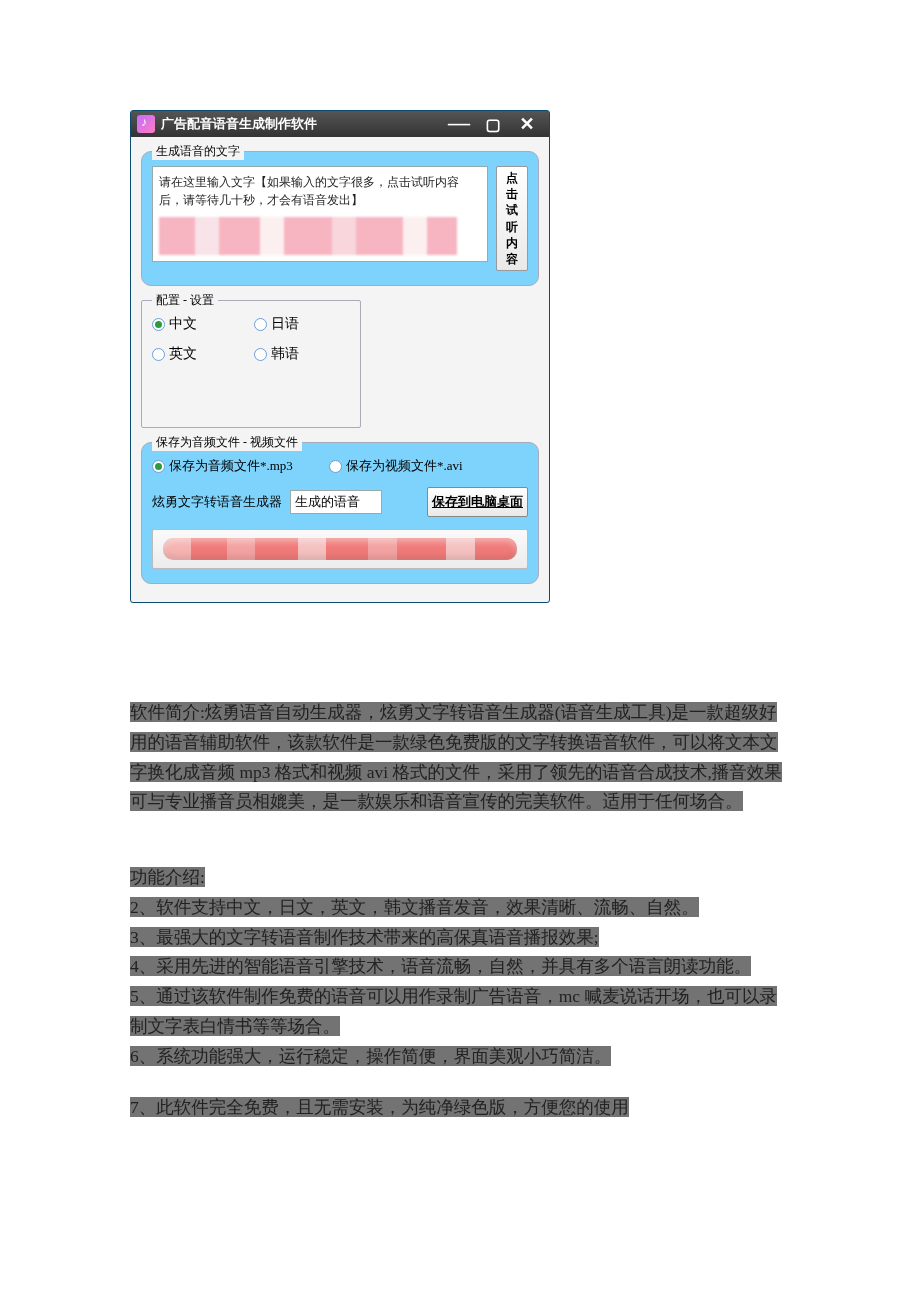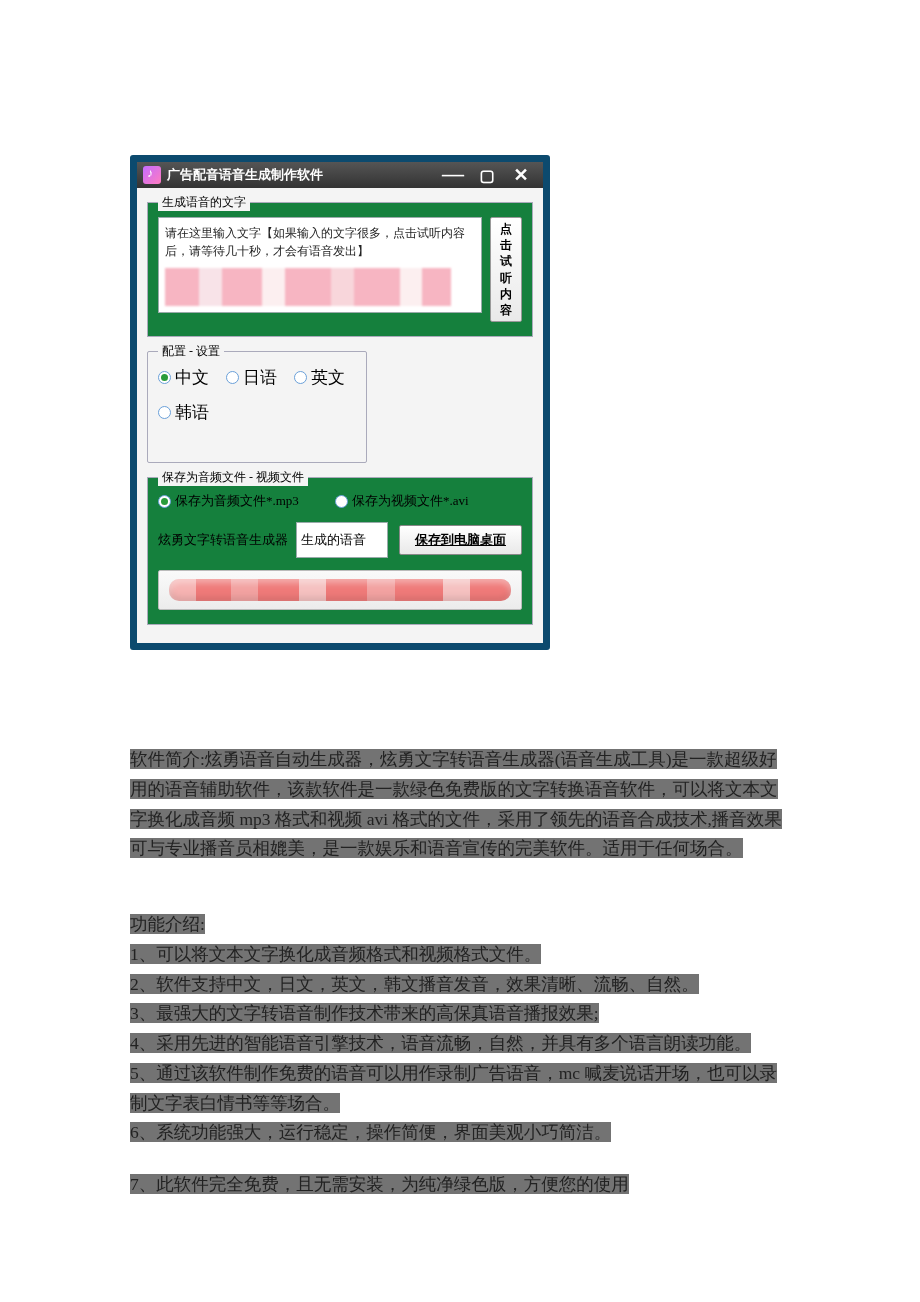--- a/index.html
+++ b/index.html
@@ -4,25 +4,24 @@
   <style>
     * { box-sizing: border-box; margin: 0; padding: 0; }
     body {
       width: 920px;
       font-family: "Microsoft YaHei", "SimSun", serif;
       background: #fff;
       padding: 110px 130px 80px 130px;
     }
     .app-window {
       width: 420px;
-      border: 7px solid #0c4a6e;
+      border: 1px solid #0c4a6e;
       border-radius: 3px;
       background: #f4f4f4;
       margin-bottom: 95px;
-      margin-top: 45px;
     }
     .titlebar {
       display: flex;
       align-items: center;
       justify-content: space-between;
       background: linear-gradient(#555, #333);
       color: #fff;
       padding: 4px 6px;
       font-size: 13px;
       font-weight: bold;
@@ -44,25 +43,25 @@
     .win-controls { display: flex; align-items: center; gap: 10px; padding-right: 4px; }
     .win-btn { display: inline-flex; align-items: center; justify-content: center; width: 24px; height: 18px; color: #fff; font-weight: bold; font-size: 16px; cursor: pointer; }
     .win-btn.minimize { font-size: 22px; align-items: flex-start; line-height: 0; padding-top: 8px;}
     .win-btn.maximize { font-size: 16px; }
     .win-btn.close { font-size: 18px; }
 
     .window-body { padding: 14px 10px 18px 10px; }
 
     .fieldset {
       border: 1px solid #aab;
-      border-radius: 0;
+      border-radius: 10px;
       position: relative;
       padding: 14px 10px 14px 10px;
       margin-bottom: 14px;
-      background: #15803d;
+      background: #7dd3fc;
     }
     .legend {
       position: absolute;
       top: -9px;
       left: 10px;
       background: #f4f4f4;
       padding: 0 4px;
       font-size: 12px;
     }
 
@@ -102,34 +101,34 @@
       font-size: 12px;
       writing-mode: horizontal-tb;
       text-align: center;
       line-height: 1.35;
       padding: 3px 6px;
       cursor: pointer;
     }
 
     .config-fieldset {
       width: 220px;
-      height: 112px;
+      height: 128px;
       border: 1px solid #aab;
       border-radius: 2px;
       position: relative;
       padding: 14px 10px 10px 10px;
       margin: 0 0 14px 0;
       background: #f4f4f4;
     }
     .radio-grid {
       display: grid;
-      grid-template-columns: 1fr 1fr 1fr;
+      grid-template-columns: 1fr 1fr;
       row-gap: 12px;
       column-gap: 6px;
-      font-size: 17px;
+      font-size: 14px;
     }
     .radio-item { display: flex; align-items: center; gap: 4px; }
     .radio-circle {
       width: 13px; height: 13px;
       border: 1px solid #6aa0d9;
       border-radius: 50%;
       background: #fff;
       display: inline-flex;
       align-items: center;
       justify-content: center;
@@ -145,30 +144,30 @@
     .save-row2 {
       display: flex;
       align-items: center;
       gap: 8px;
       font-size: 13px;
       margin-bottom: 12px;
     }
     .filename-input {
       border: 1px solid #9aa;
       background: #fff;
-      padding: 8px 4px;
+      padding: 2px 4px;
       font-size: 13px;
       width: 92px;
     }
     .save-desktop-btn {
       margin-left: auto;
       background: linear-gradient(#fff, #e9e9e9);
       border: 1px solid #888;
       border-radius: 2px;
-      padding: 5px 15px;
+      padding: 5px 4px;
       font-size: 13px;
       font-weight: bold;
       text-decoration: underline;
       cursor: pointer;
     }
     .progress-outer {
       border: 1px solid #bbb;
       height: 40px;
       background: linear-gradient(#fafafa, #ececec);
       border-radius: 2px;
@@ -283,20 +282,19 @@
 
   </div>
 </div>
 
 <div class="article-text">
   <p><span class="hl">软件简介:炫勇语音自动生成器，炫勇文字转语音生成器(语音生成工具)是一款超级好用的语音辅助软件，该款软件是一款绿色免费版的文字转换语音软件，可以将文本文字换化成音频 mp3 格式和视频 avi 格式的文件，采用了领先的语音合成技术,播音效果可与专业播音员相媲美，是一款娱乐和语音宣传的完美软件。适用于任何场合。</span></p>
 
   <div class="section-gap"></div>
 
   <p><span class="hl">功能介绍:</span></p>
-  <p><span class="hl">1、可以将文本文字换化成音频格式和视频格式文件。</span></p>
   <p><span class="hl">2、软件支持中文，日文，英文，韩文播音发音，效果清晰、流畅、自然。</span></p>
   <p><span class="hl">3、最强大的文字转语音制作技术带来的高保真语音播报效果;</span></p>
   <p><span class="hl">4、采用先进的智能语音引擎技术，语音流畅，自然，并具有多个语言朗读功能。</span></p>
   <p><span class="hl">5、通过该软件制作免费的语音可以用作录制广告语音，mc 喊麦说话开场，也可以录制文字表白情书等等场合。</span></p>
   <p><span class="hl">6、系统功能强大，运行稳定，操作简便，界面美观小巧简洁。</span></p>
   <p class="feature-7"><span class="hl">7、此软件完全免费，且无需安装，为纯净绿色版，方便您的使用</span></p>
 </div>
 
 </body></html>

